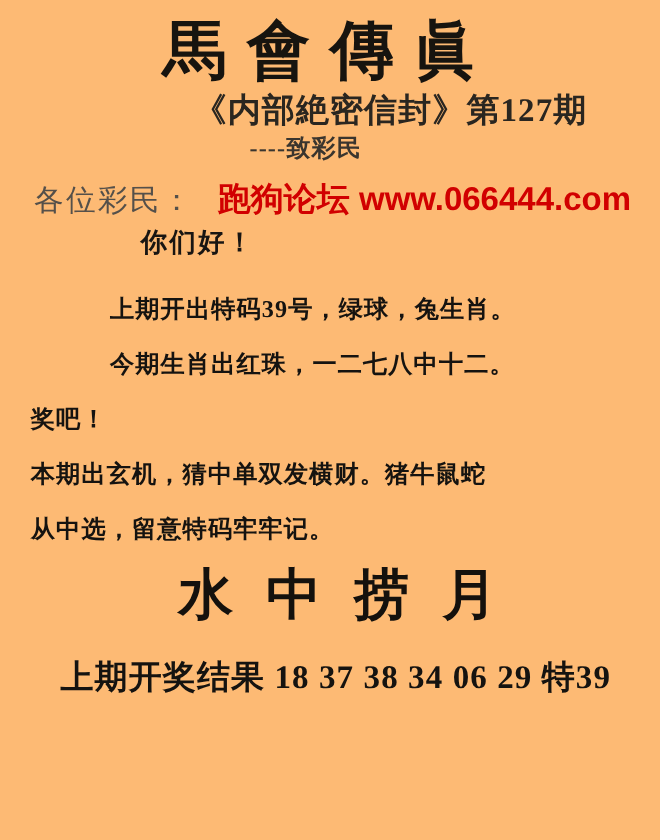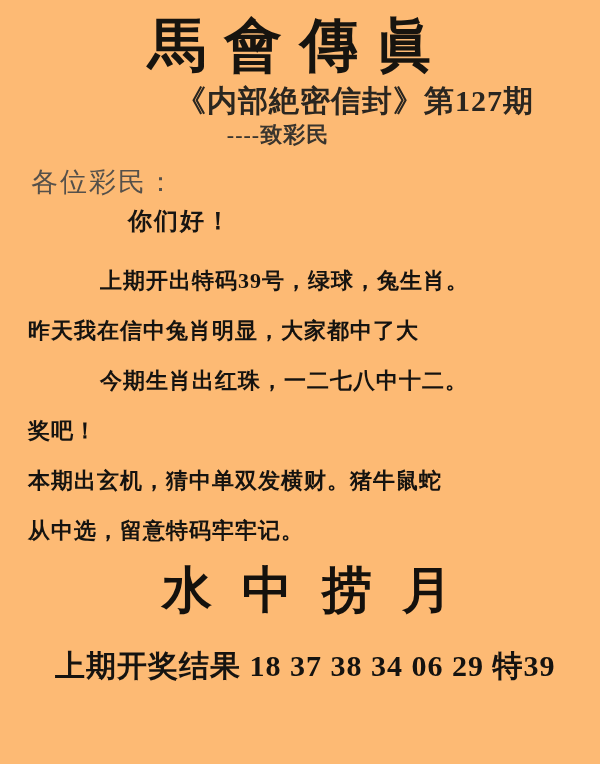--- a/index.html
+++ b/index.html
@@ -118,27 +118,27 @@
 <div class="page">
 
   <div class="title">馬會傳眞</div>
 
   <div class="subtitle">《内部絶密信封》第127期</div>
 
   <div class="dedication">----致彩民</div>
 
   <div class="salutation-row">
     <span class="salutation">各位彩民：</span>
+    <span class="forum" id="forum-line" style="color: rgb(209, 0, 0);">跑狗论坛 www.066444.com</span>
   </div>
 
   <div class="greeting">你们好！</div>
 
   <div class="body-block">
     <div class="body-line indent">上期开出特码39号，绿球，兔生肖。</div>
-    <div class="body-line">昨天我在信中兔肖明显，大家都中了大</div>
     <div class="body-line indent">今期生肖出红珠，一二七八中十二。</div>
     <div class="body-line">奖吧！</div>
     <div class="body-line">本期出玄机，猜中单双发横财。猪牛鼠蛇</div>
     <div class="body-line">从中选，留意特码牢牢记。</div>
   </div>
 
   <div class="idiom">水中捞月</div>
 
   <div class="result">上期开奖结果 18 37 38 34 06 29 特39</div>
 

